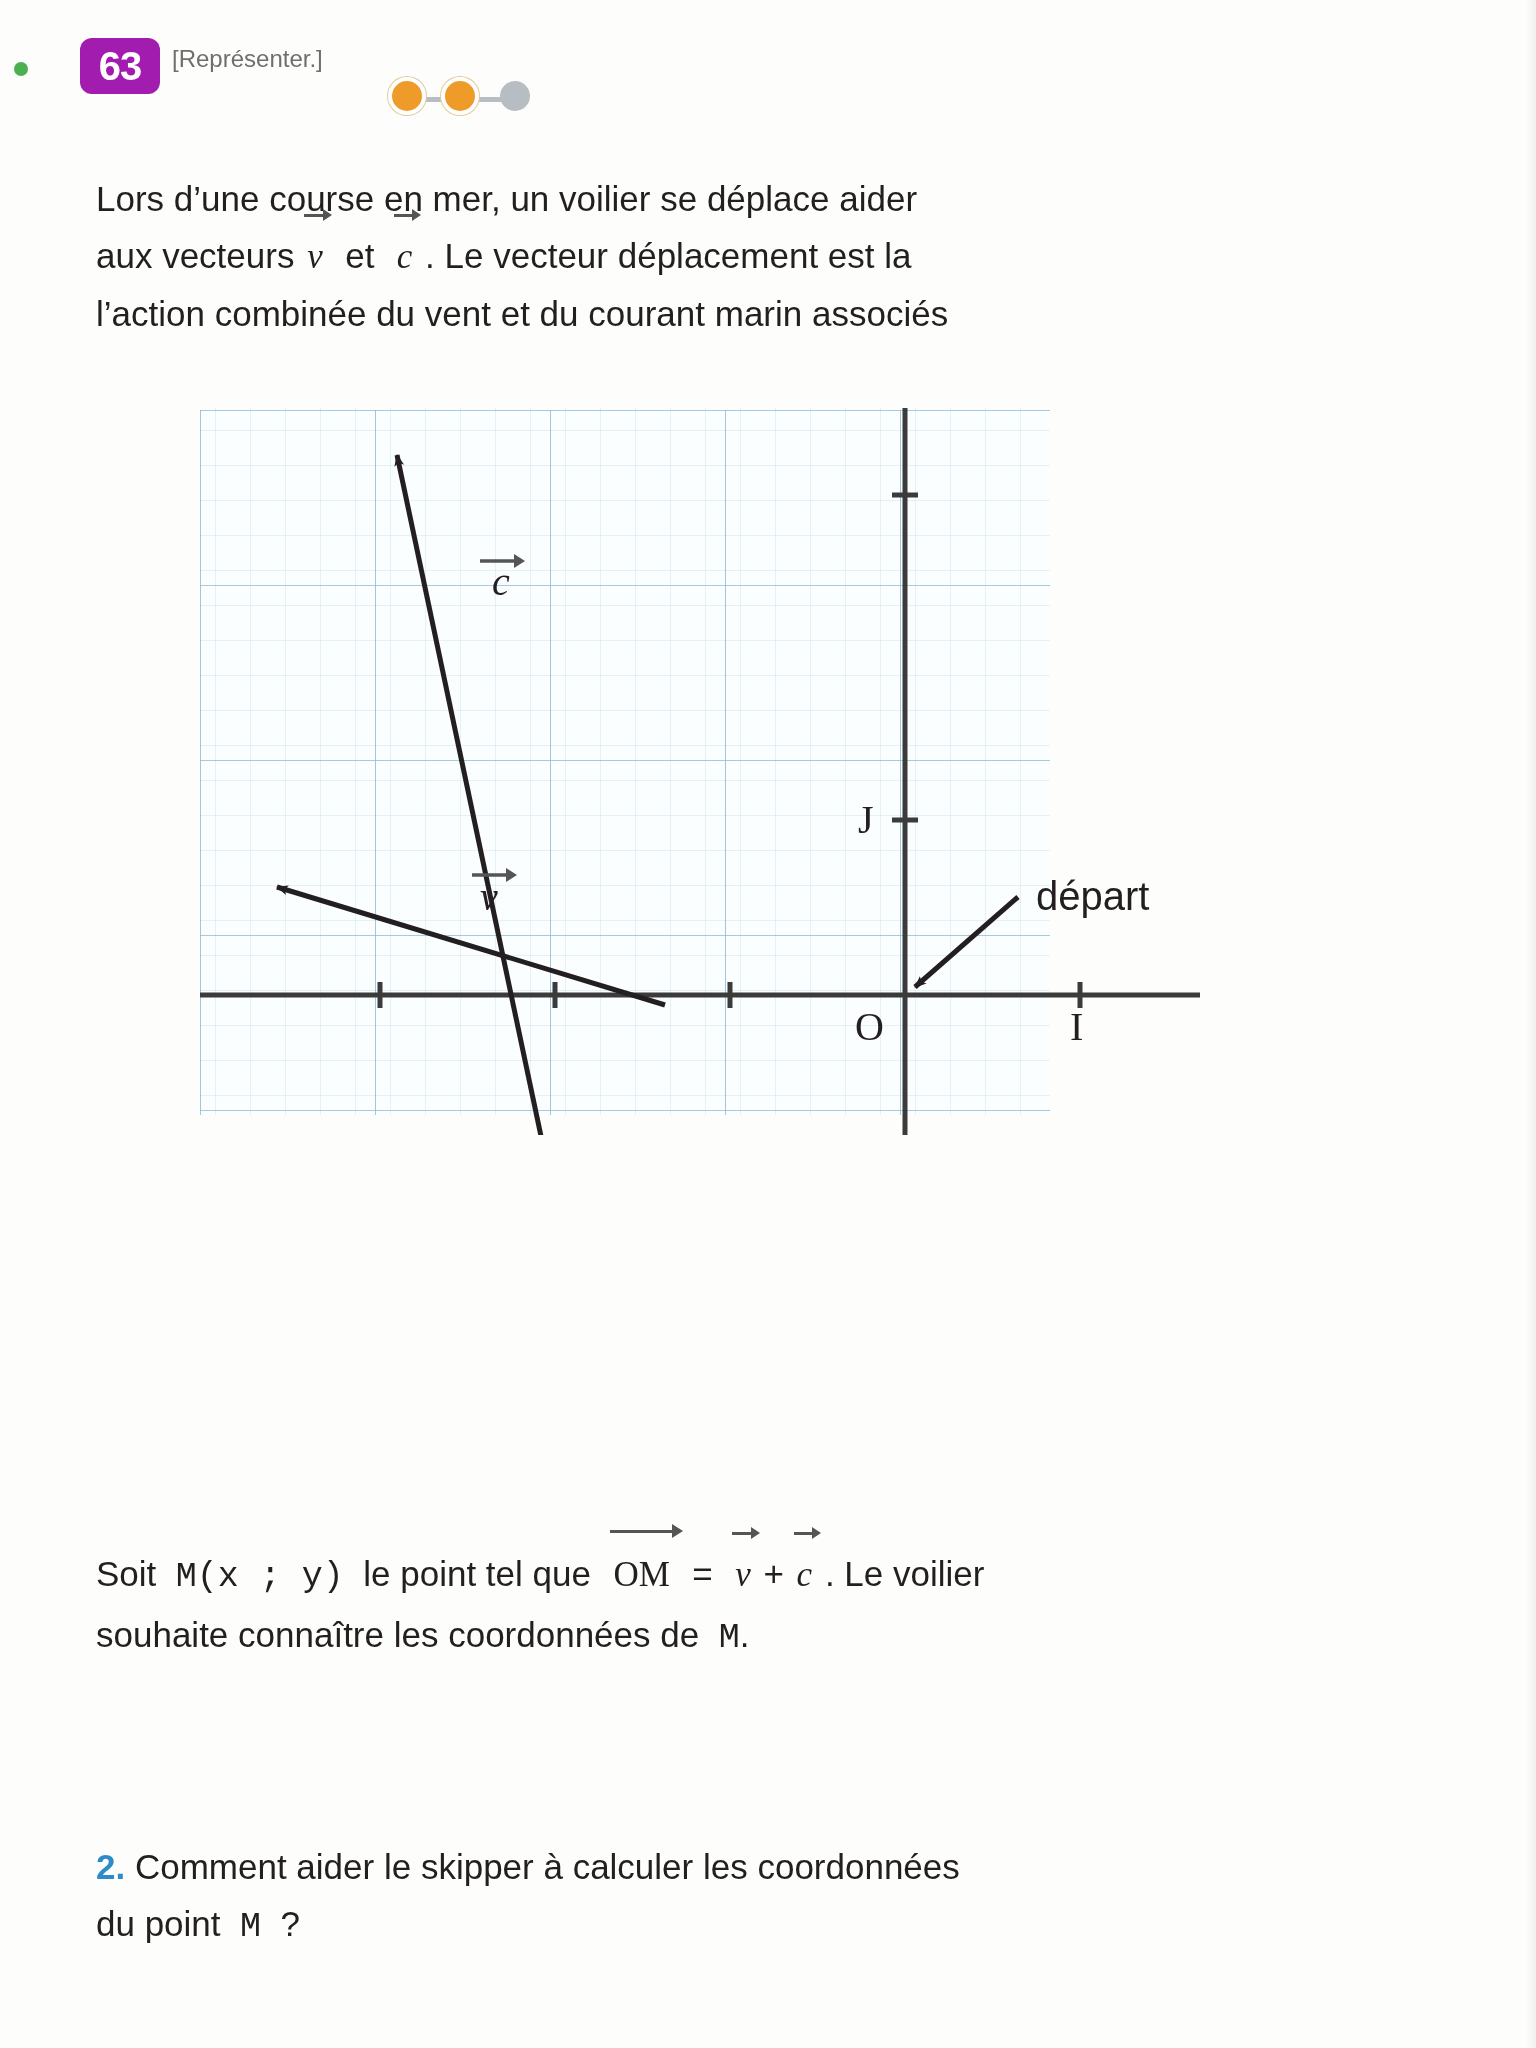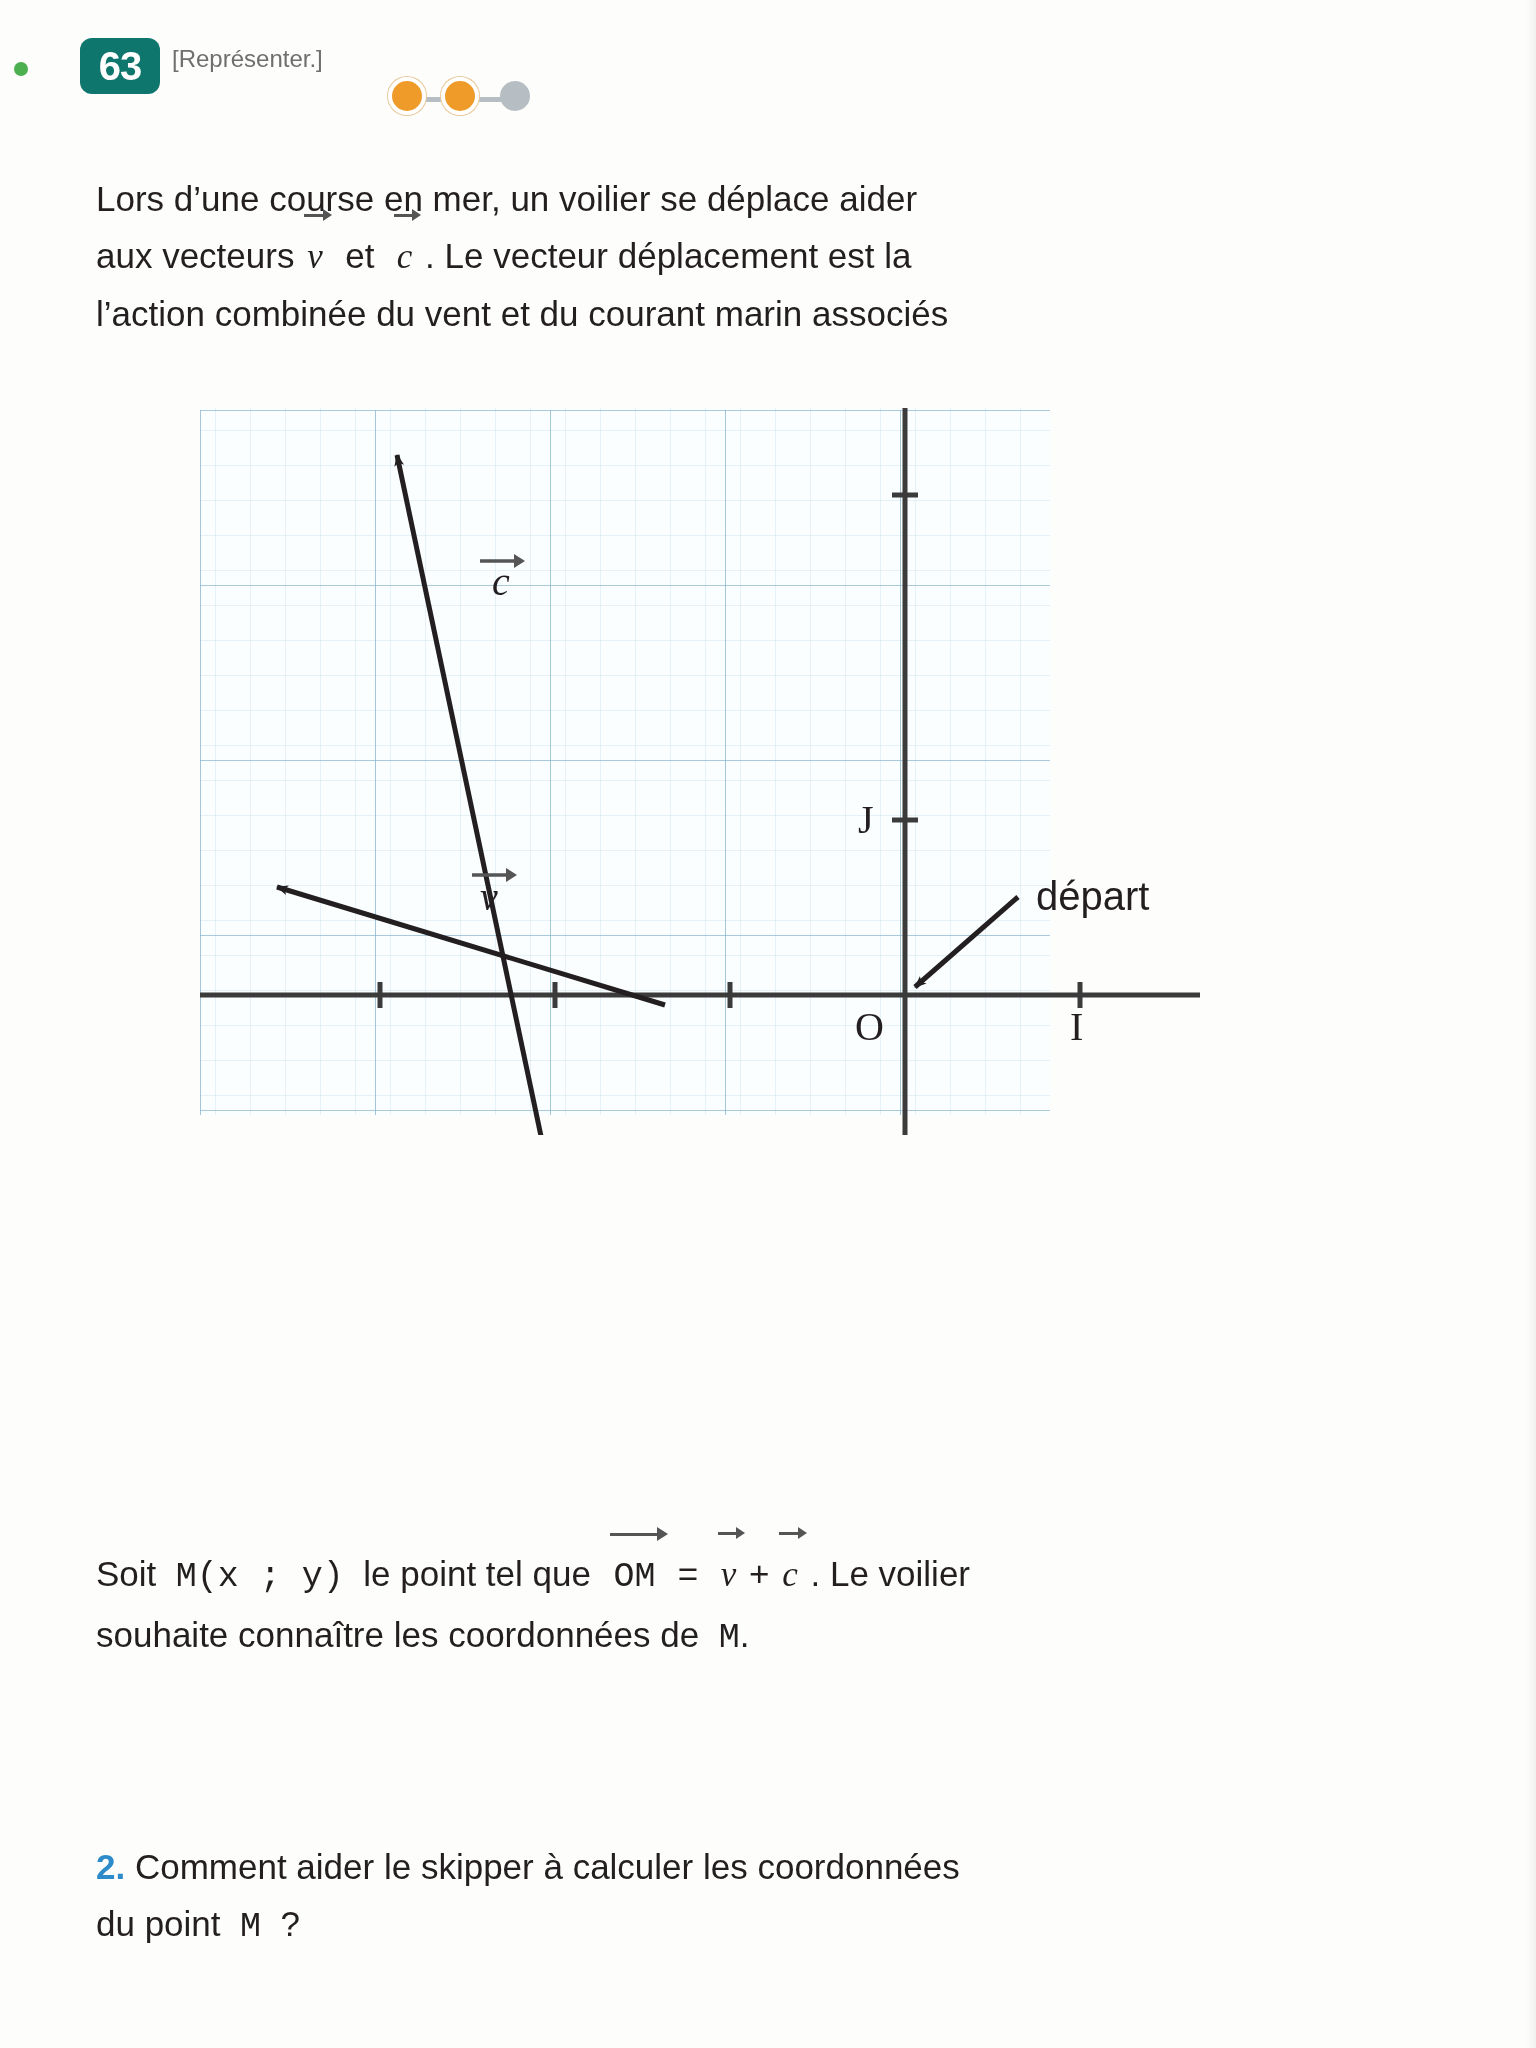--- a/index.html
+++ b/index.html
@@ -26,21 +26,21 @@
   #header{
     position:absolute;left:0;top:38px;width:100%;height:64px;
   }
   #bullet-dot{
     position:absolute;left:14px;top:24px;width:14px;height:14px;border-radius:50%;
     background:#4caf50;
   }
   #ex-number{
     position:absolute;left:80px;top:0px;
     width:80px;height:56px;border-radius:12px;
-    background:#0f766e;
+    background:#a21caf;
     color:#ffffff;
     font-size:40px;font-weight:bold;
     display:flex;align-items:center;justify-content:center;
     letter-spacing:-1px;
     font-family:"Liberation Sans", sans-serif;
   }
   #competence{
     position:absolute;left:172px;top:7px;
     font-size:24px;color:#6f6f6f;
     font-family:"Liberation Sans", sans-serif;
@@ -81,21 +81,21 @@
   .vec::after{
     content:"";position:absolute;left:0px;right:-2px;top:-14px;height:3px;
     background:#555;
   }
   .vec::before{
     content:"";position:absolute;right:-6px;top:-19px;
     border-left:9px solid #555;border-top:6px solid transparent;border-bottom:6px solid transparent;
   }
   .vec2{ 
     display:inline-block;position:relative;
-    font-family:Liberation Mono, monospace;
+    font-family:Liberation Serif, serif;
     padding:0 3px;
   }
   .vec2::after{
     content:"";position:absolute;left:0;right:-4px;top:-16px;height:3px;background:#555;
   }
   .vec2::before{
     content:"";position:absolute;right:-10px;top:-22px;
     border-left:11px solid #555;border-top:7px solid transparent;border-bottom:7px solid transparent;
   }
 

